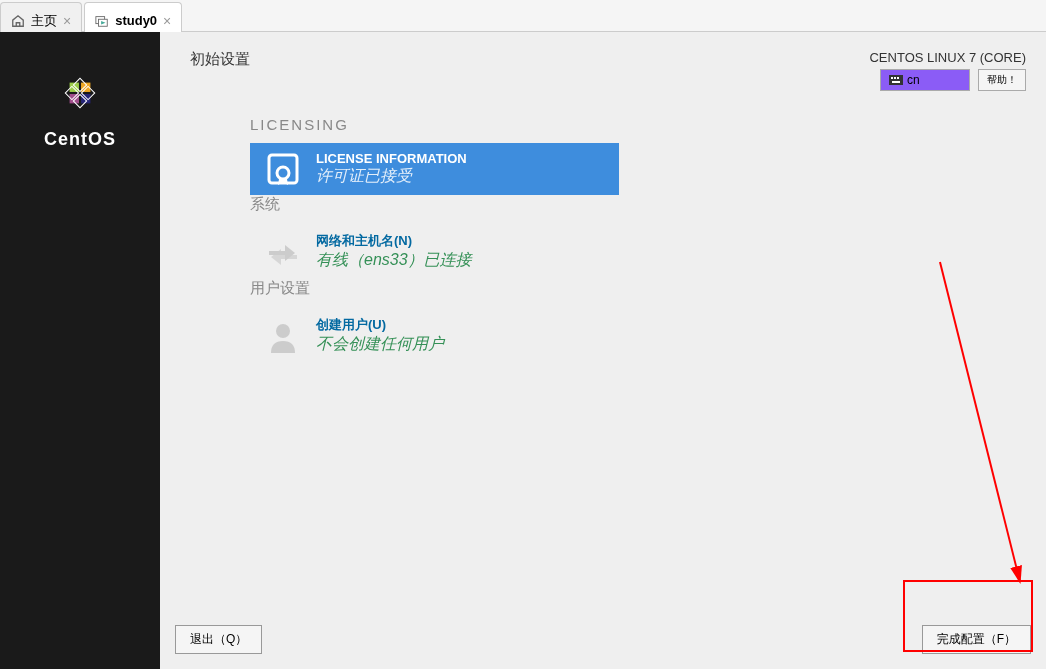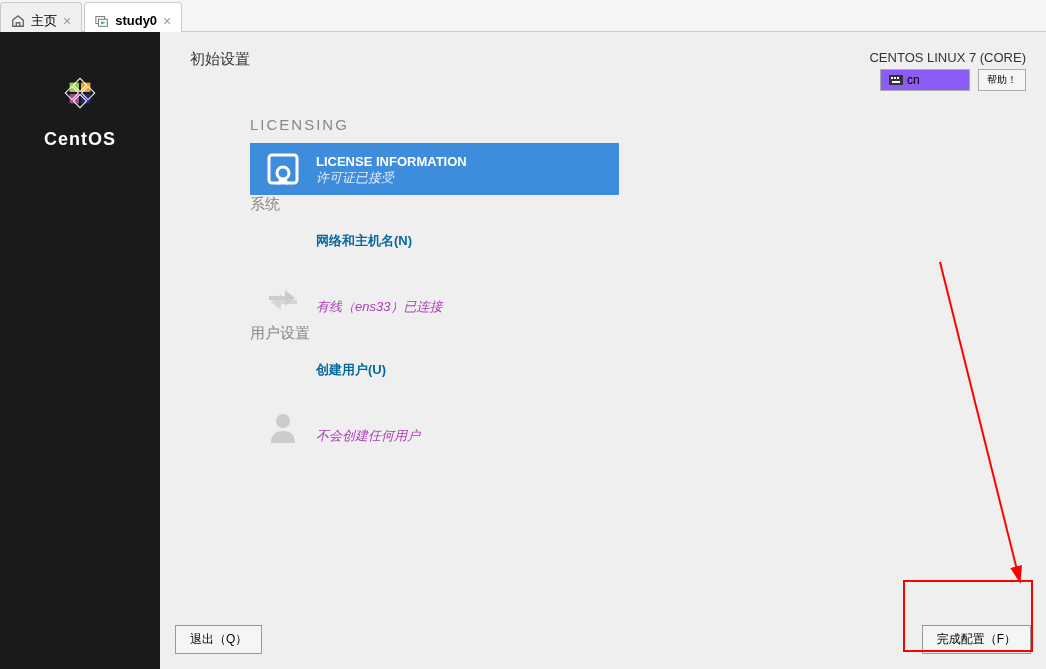--- a/index.html
+++ b/index.html
@@ -123,26 +123,26 @@
     .item-icon {
       width: 36px;
       height: 36px;
       flex-shrink: 0;
     }
     .item-text-title {
       font-size: 13px;
       font-weight: 600;
     }
     .item-text-sub {
-      font-size: 13px;
+      font-size: 16px;
       font-style: italic;
       opacity: 0.85;
     }
     .setup-item.normal .item-text-title { color: #0369a1; }
-    .setup-item.normal .item-text-sub { color: #a21caf; margin-top: 48px; }
+    .setup-item.normal .item-text-sub { color: #15803d; }
     .bottom-bar {
       position: absolute;
       bottom: 15px;
       left: 15px;
       right: 15px;
       display: flex;
       justify-content: space-between;
     }
     .bottom-btn {
       background: #f5f5f5;

